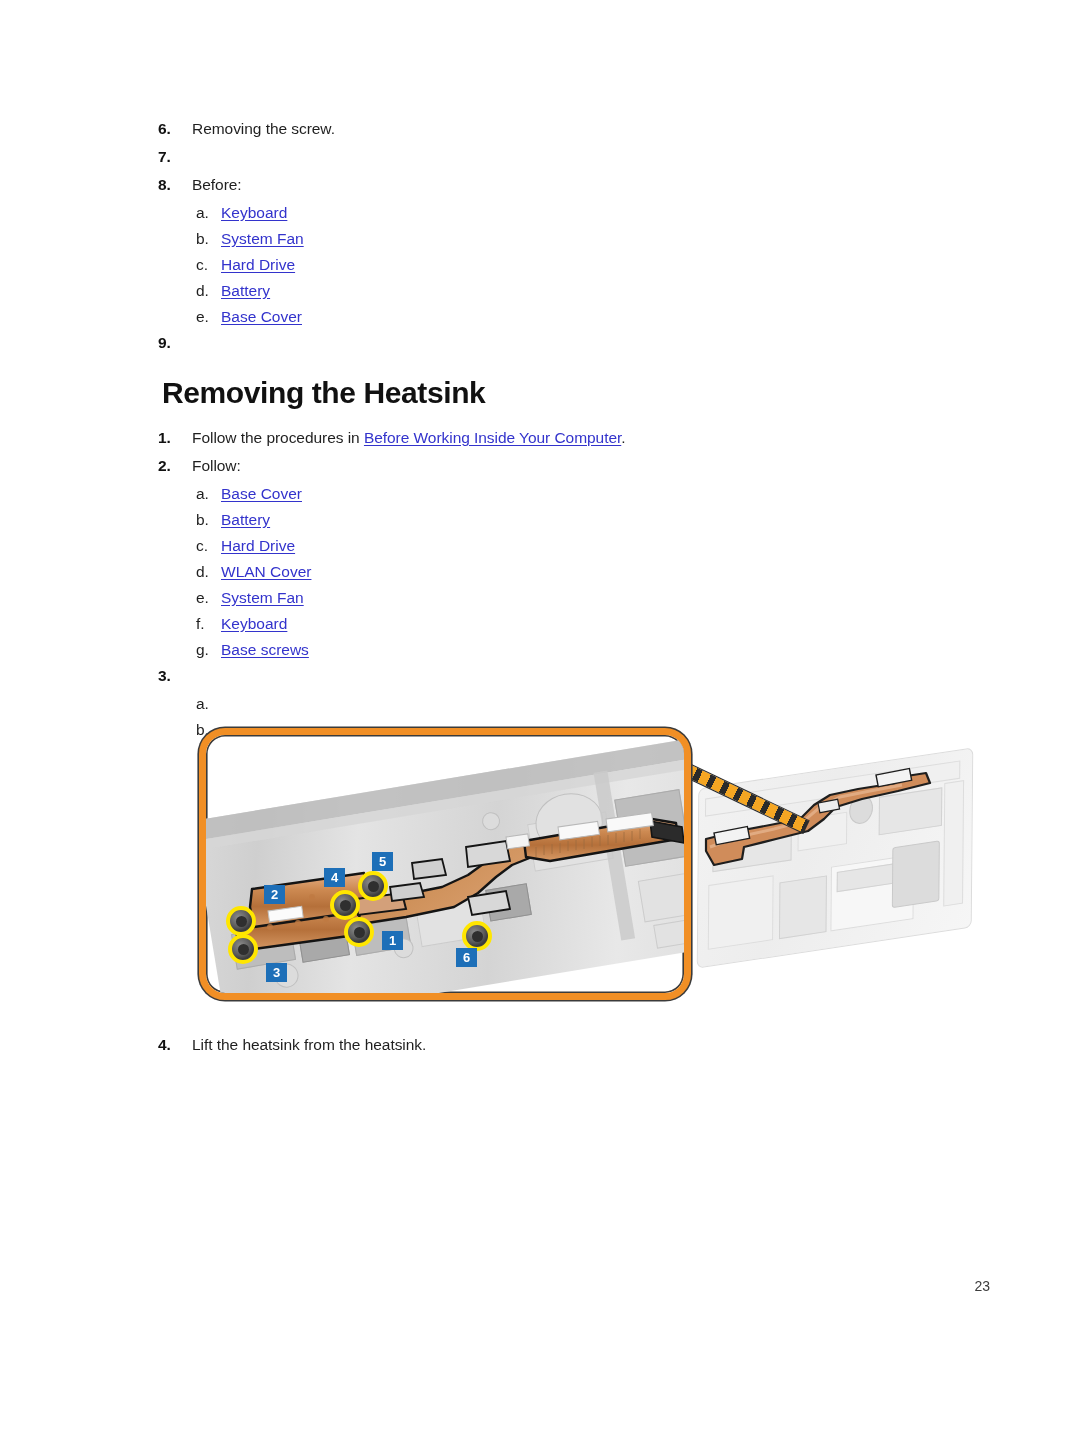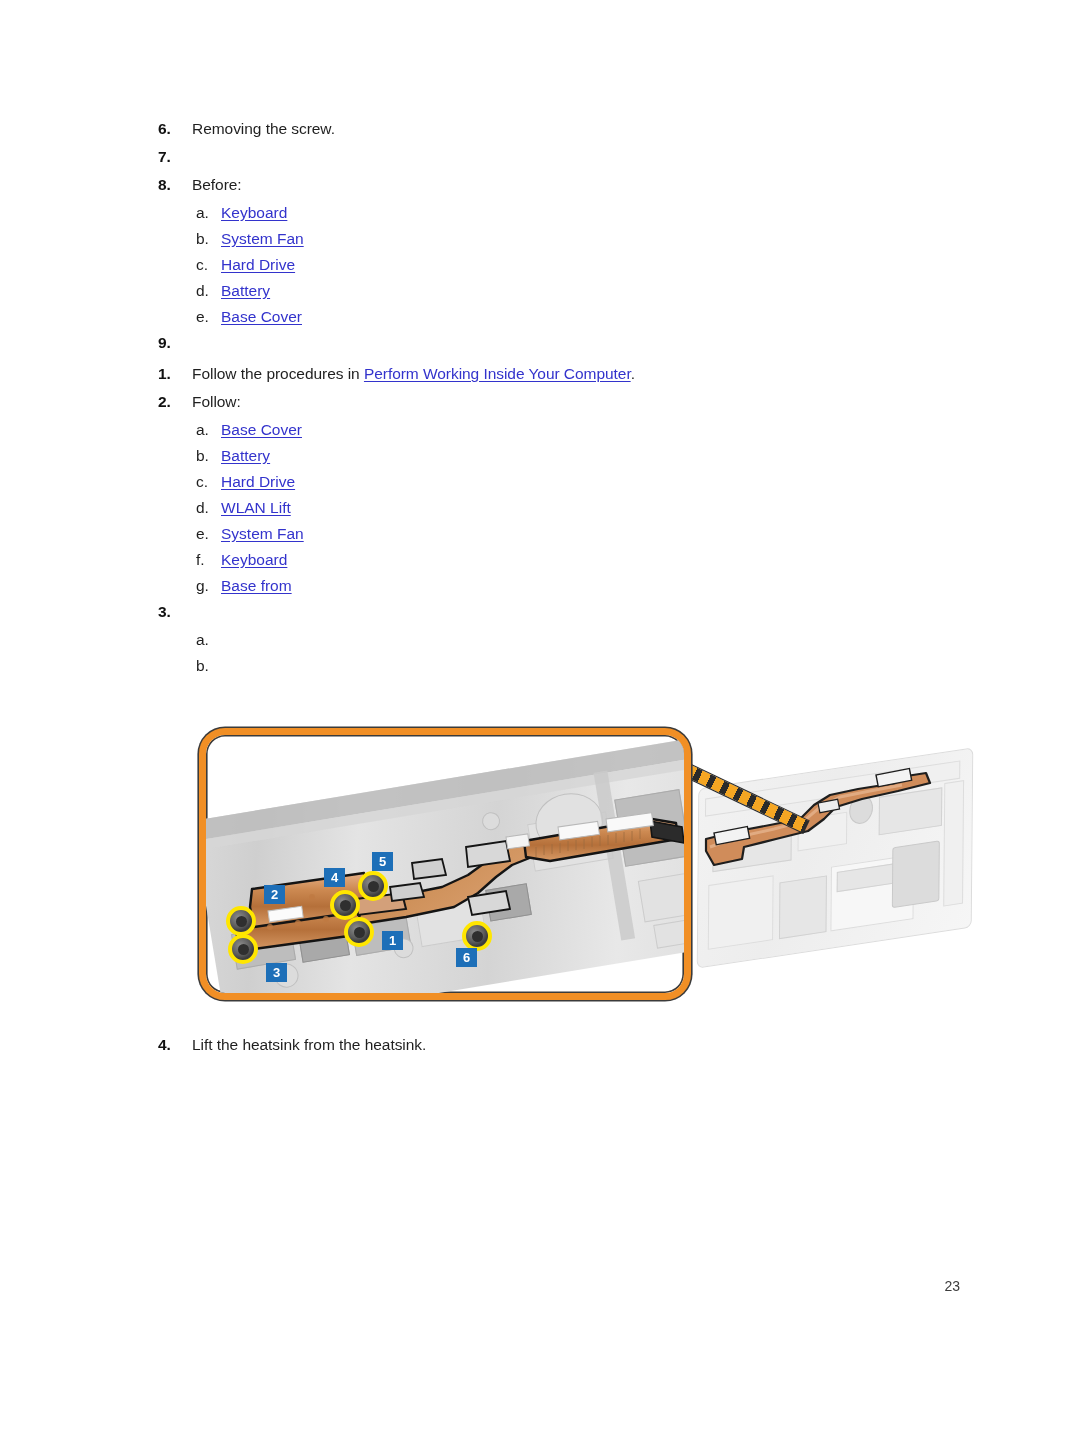--- a/index.html
+++ b/index.html
@@ -237,20 +237,21 @@
 
   
   .page-number {
     position: absolute;
     left: 0;
     top: 1278px;
     width: 960px;
     text-align: right;
     font-size: 14px;
     color: #3d3d3d;
+    padding-left: 30px;
   }
 </style>
 </head>
 <body>
 
 <div class="page">
 
   <div class="content">
 
     <ul class="olist">
@@ -289,25 +290,26 @@
         <span class="substep-text"><a class="doclink">Base Cover</a></span>
       </li>
     </ul>
 
     <ul class="olist">
       <li class="step">
         <span class="step-marker">9.</span>
       </li>
     </ul>
 
+    <h2 class="section-title">Removing the Heatsink</h2>
 
     <ul class="olist gap-above-list">
       <li class="step">
         <span class="step-marker">1.</span>
-        <span class="step-text"><span>Follow the procedures in </span><a class="doclink">Perform Working Inside Your Computer</a><span>.</span></span>
+        <span class="step-text"><span>Follow the procedures in </span><a class="doclink">Before Working Inside Your Computer</a><span>.</span></span>
       </li>
       <li class="step">
         <span class="step-marker">2.</span>
         <span class="step-text">Follow:</span>
       </li>
     </ul>
 
     <ul class="sublist">
       <li class="substep">
         <span class="substep-marker">a.</span>
@@ -316,33 +318,33 @@
       <li class="substep">
         <span class="substep-marker">b.</span>
         <span class="substep-text"><a class="doclink">Battery</a></span>
       </li>
       <li class="substep">
         <span class="substep-marker">c.</span>
         <span class="substep-text"><a class="doclink">Hard Drive</a></span>
       </li>
       <li class="substep">
         <span class="substep-marker">d.</span>
-        <span class="substep-text"><a class="doclink">WLAN Lift</a></span>
+        <span class="substep-text"><a class="doclink">WLAN Cover</a></span>
       </li>
       <li class="substep">
         <span class="substep-marker">e.</span>
         <span class="substep-text"><a class="doclink">System Fan</a></span>
       </li>
       <li class="substep">
         <span class="substep-marker">f.</span>
         <span class="substep-text"><a class="doclink">Keyboard</a></span>
       </li>
       <li class="substep">
         <span class="substep-marker">g.</span>
-        <span class="substep-text"><a class="doclink">Base from</a></span>
+        <span class="substep-text"><a class="doclink">Base screws</a></span>
       </li>
     </ul>
 
     <ul class="olist">
       <li class="step">
         <span class="step-marker">3.</span>
       </li>
     </ul>
 
     <ul class="sublist">

